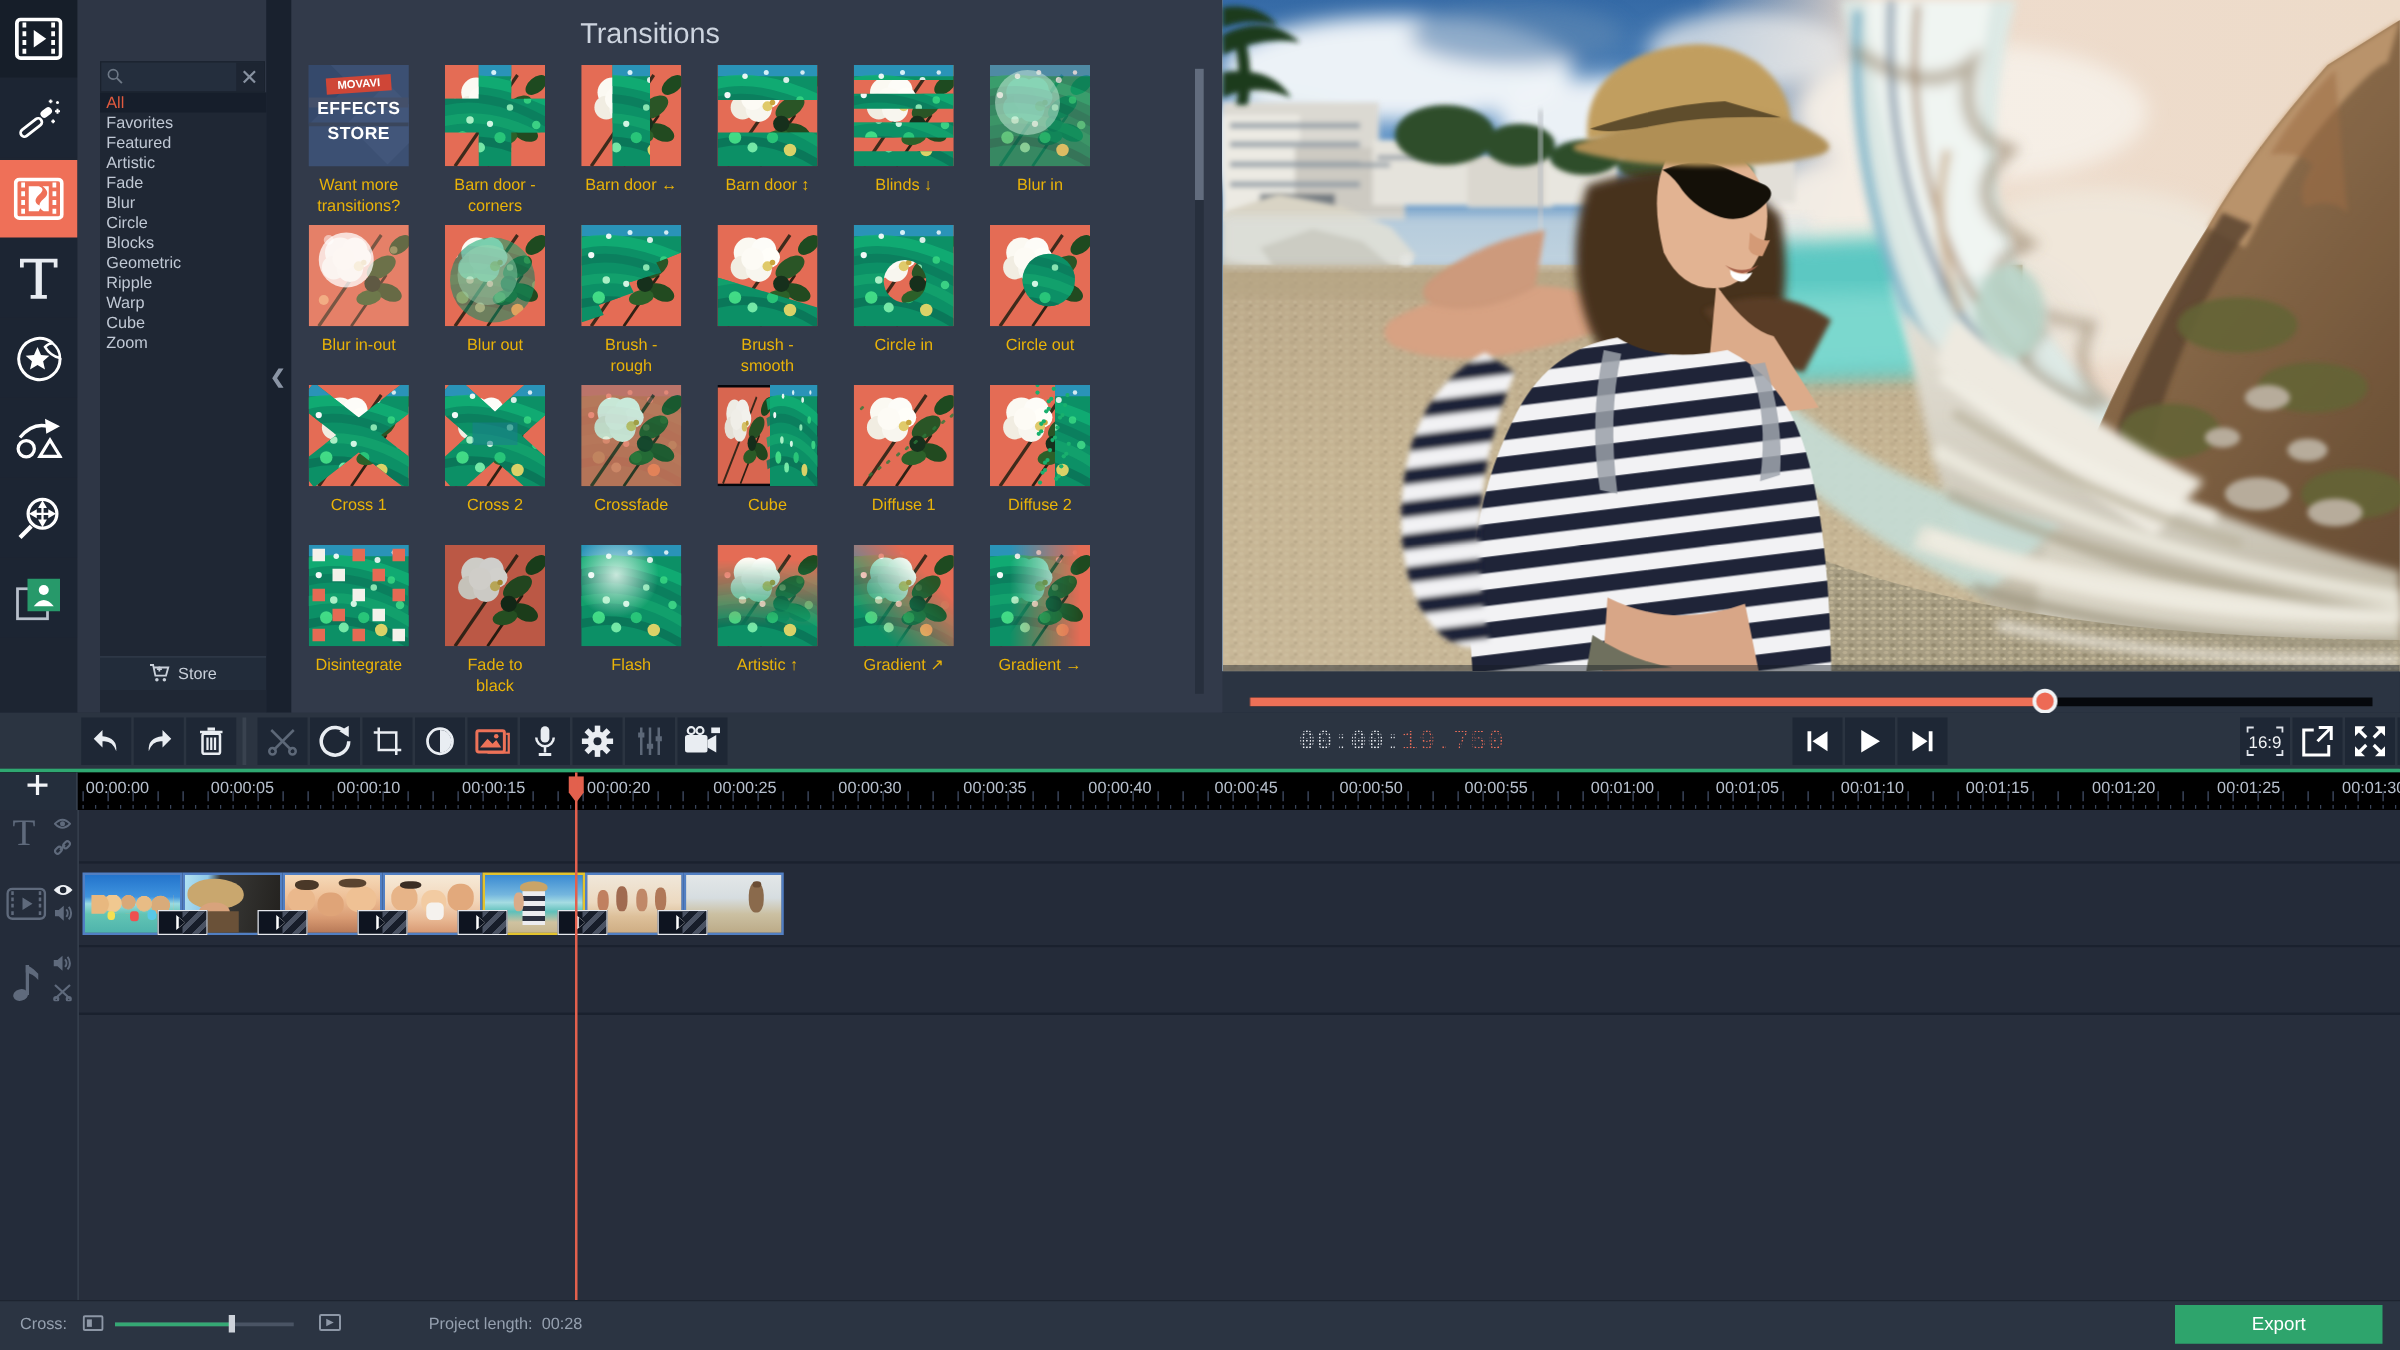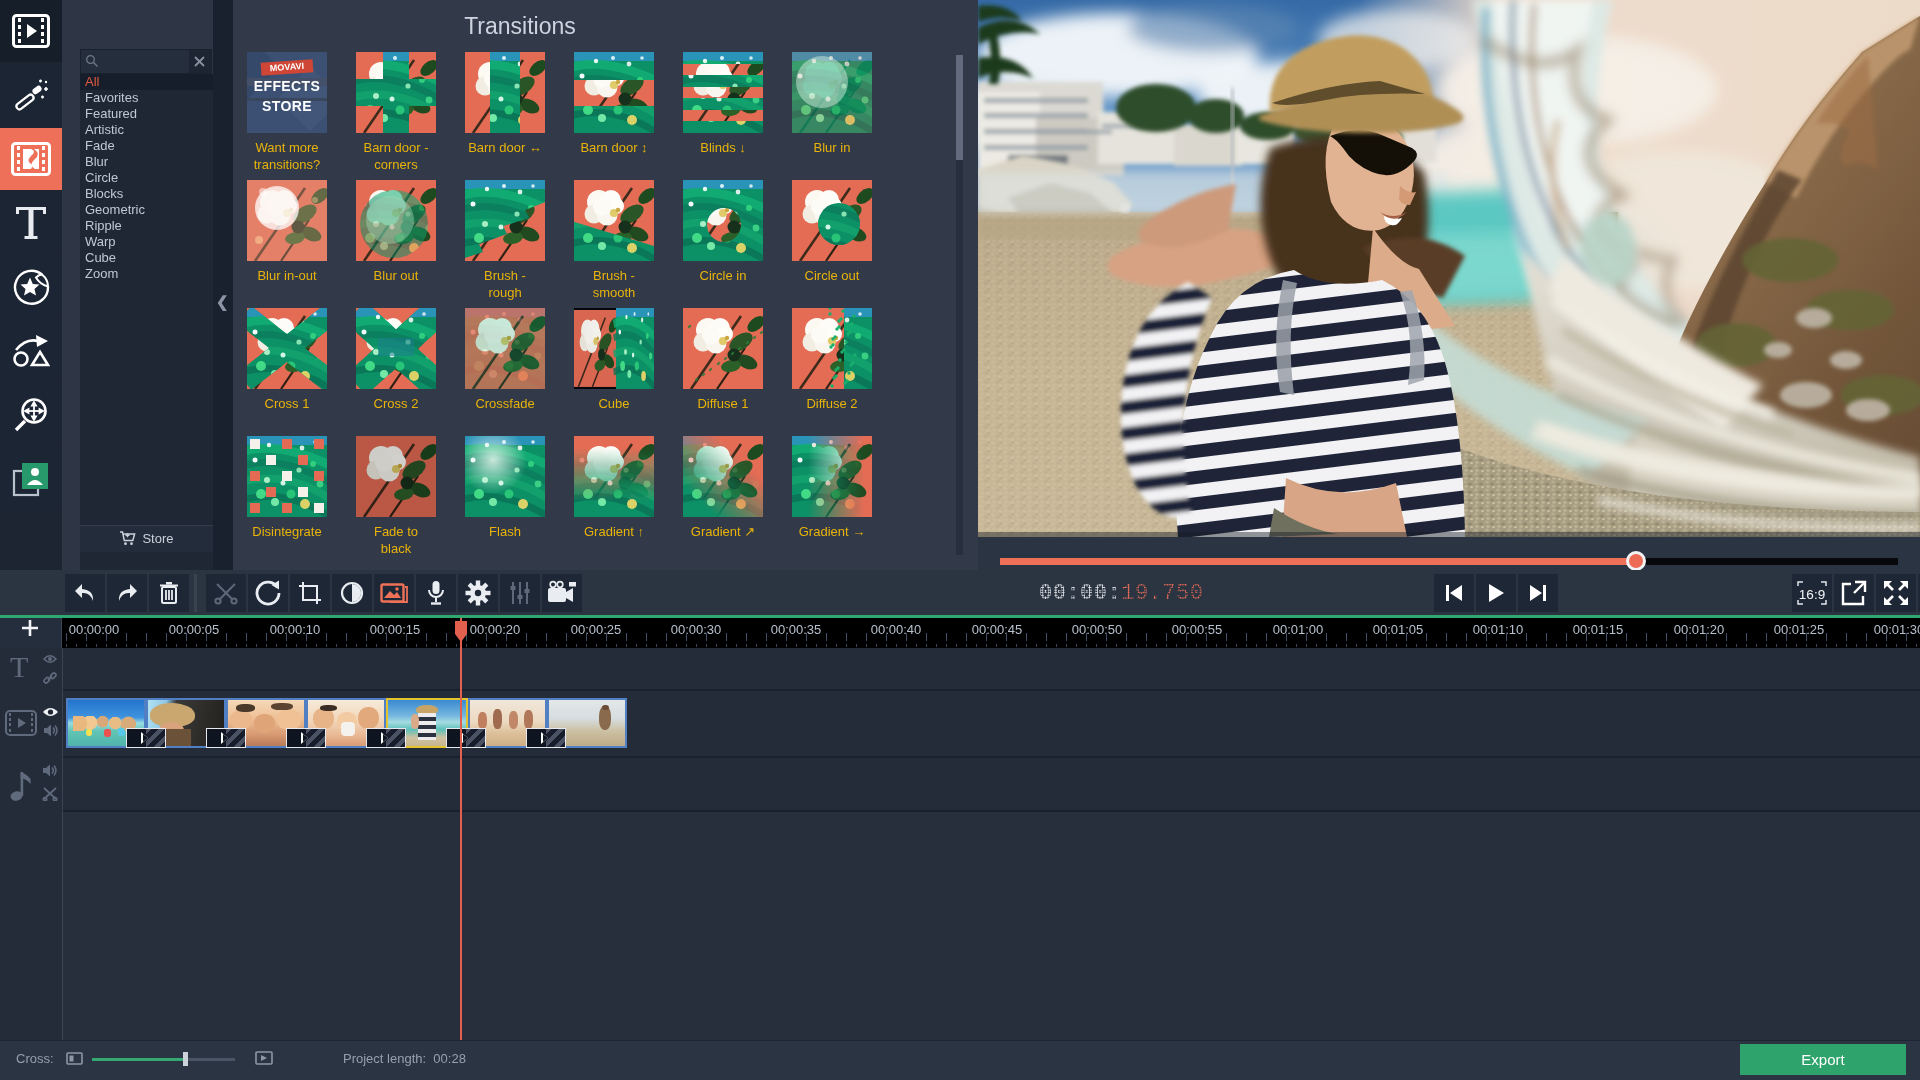--- a/index.html
+++ b/index.html
@@ -520,21 +520,21 @@
             <stop offset="0.2" stop-color="#fff"></stop>
             <stop offset="0.85" stop-color="#fff" stop-opacity="0"></stop>
           </linearGradient>
           <mask id="mgradup">
             <rect width="80" height="81" fill="url(#ggradup)"></rect>
           </mask>
           <g mask="url(#mgradup)">
             <use href="#gr"></use>
           </g>
         </svg></div>
-<div class="tlabel" style="left:497px;top:523px">Gradient ↑</div>
+<div class="tlabel" style="left:497px;top:523px">Artistic ↑</div>
 <div class="th" style="left:621px;top:436px"><svg width="80" height="81" viewBox="0 0 80 81" preserveAspectRatio="none">
           <use href="#fl"></use>
           <linearGradient id="ggraddiag" x1="0" y1="1" x2="0.8" y2="0.2">
             <stop offset="0.25" stop-color="#fff"></stop>
             <stop offset="0.9" stop-color="#fff" stop-opacity="0"></stop>
           </linearGradient>
           <mask id="mgraddiag">
             <rect width="80" height="81" fill="url(#ggraddiag)"></rect>
           </mask>
           <g mask="url(#mgraddiag)">

